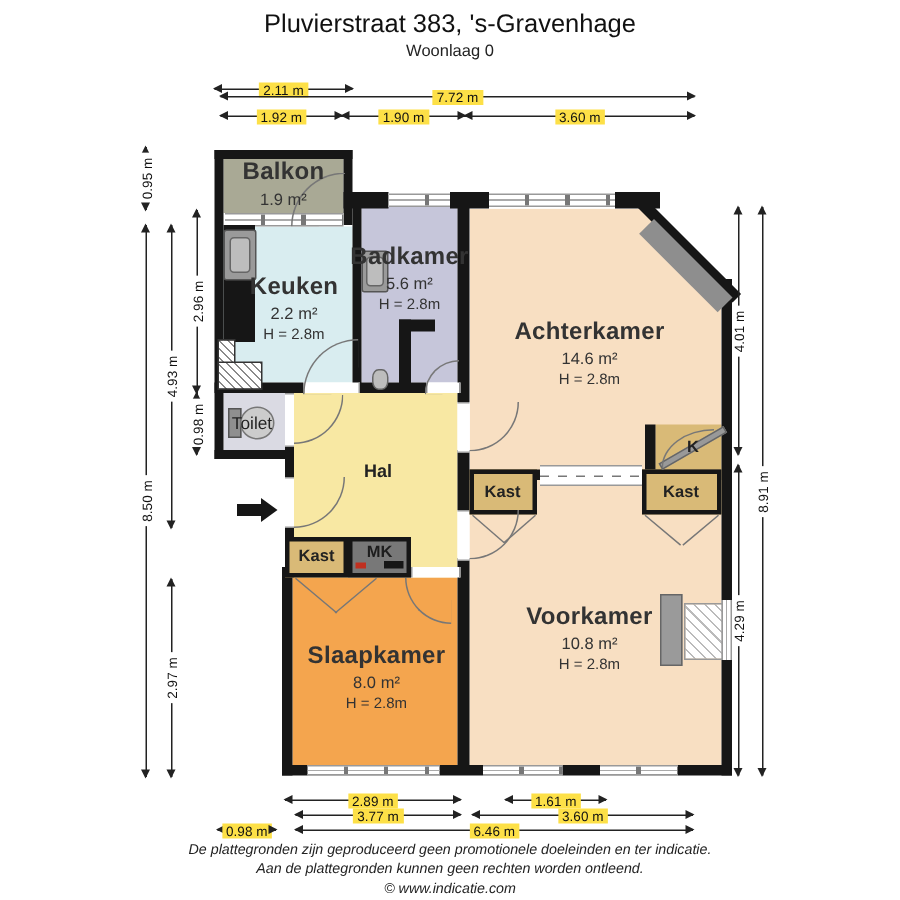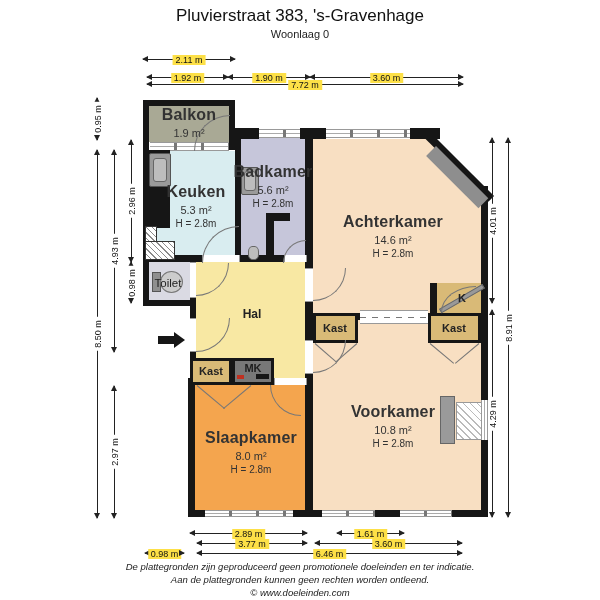--- a/index.html
+++ b/index.html
@@ -145,21 +145,21 @@
 
 <div class="abs" style="left:158px;top:336px;width:16px;height:8px;background:#161616"></div>
 <div class="abs" style="left:174px;top:331.5px;width:0;height:0;border-left:11px solid #161616;border-top:8.5px solid transparent;border-bottom:8.5px solid transparent"></div>
 
 <div class="rlabel" style="left:189px;top:123px">
   <div class="rname">Balkon</div>
   <div class="rarea">1.9 m²</div>
 </div>
 <div class="rlabel" style="left:196px;top:206px">
   <div class="rname">Keuken</div>
-  <div class="rarea">5.3 m²</div>
+  <div class="rarea">2.2 m²</div>
   <div class="rh">H = 2.8m</div>
 </div>
 <div class="rlabel" style="left:273px;top:186px">
   <div class="rname">Badkamer</div>
   <div class="rarea">5.6 m²</div>
   <div class="rh">H = 2.8m</div>
 </div>
 <div class="rlabel" style="left:393px;top:236px">
   <div class="rname">Achterkamer</div>
   <div class="rarea">14.6 m²</div>
@@ -179,21 +179,21 @@
 <span class="slabel" style="left:252px;top:314px;font-size:12px">Hal</span>
 <span class="slabel" style="left:211px;top:371px">Kast</span>
 <span class="slabel" style="left:253px;top:368px;color:#1d1d1d">MK</span>
 <span class="slabel" style="left:335px;top:328px">Kast</span>
 <span class="slabel" style="left:454px;top:328px">Kast</span>
 <span class="slabel" style="left:462px;top:298px">K</span>
 
 <div class="hdim" style="left:143px;top:59px;width:92px">
     <span class="dlbl">2.11 m</span>
   </div>
-<div class="hdim" style="left:147px;top:84px;width:316px">
+<div class="hdim" style="left:147px;top:64px;width:316px">
     <span class="dlbl">7.72 m</span>
   </div>
 <div class="hdim" style="left:147px;top:77px;width:81px">
     <span class="dlbl">1.92 m</span>
   </div>
 <div class="hdim" style="left:228px;top:77px;width:82px">
     <span class="dlbl">1.90 m</span>
   </div>
 <div class="hdim" style="left:310px;top:77px;width:153px">
     <span class="dlbl">3.60 m</span>
@@ -242,13 +242,13 @@
   </div>
 <div class="hdim" style="left:145px;top:553px;width:39px">
     <span class="dlbl">0.98 m</span>
   </div>
 <div class="hdim" style="left:197px;top:553px;width:265px">
     <span class="dlbl">6.46 m</span>
   </div>
 
 <div class="footer" style="top:561px">De plattegronden zijn geproduceerd geen promotionele doeleinden en ter indicatie.</div>
 <div class="footer" style="top:574px">Aan de plattegronden kunnen geen rechten worden ontleend.</div>
-<div class="footer" style="top:587px">© www.doeleinden.com</div>
+<div class="footer" style="top:587px">© www.indicatie.com</div>
 
 </body></html>

